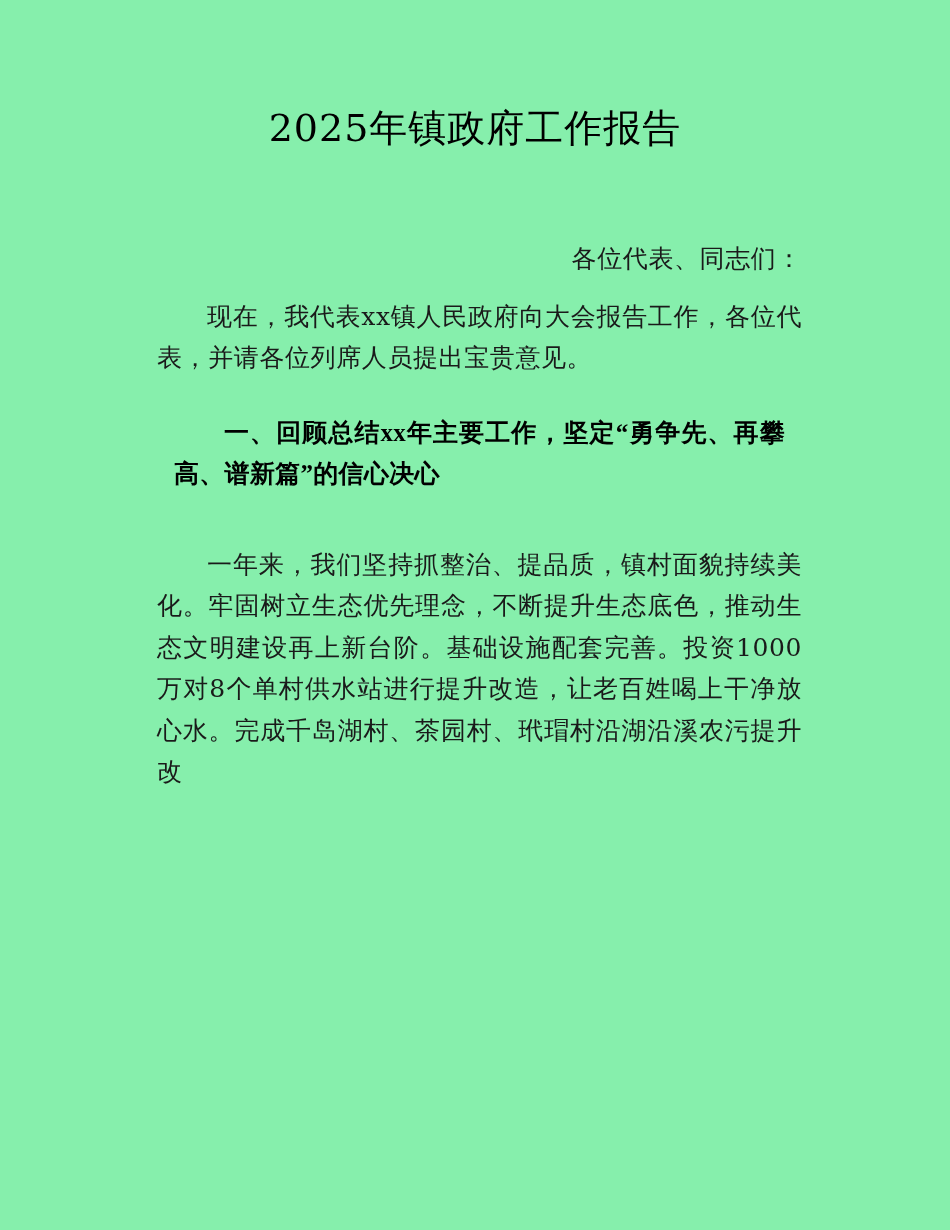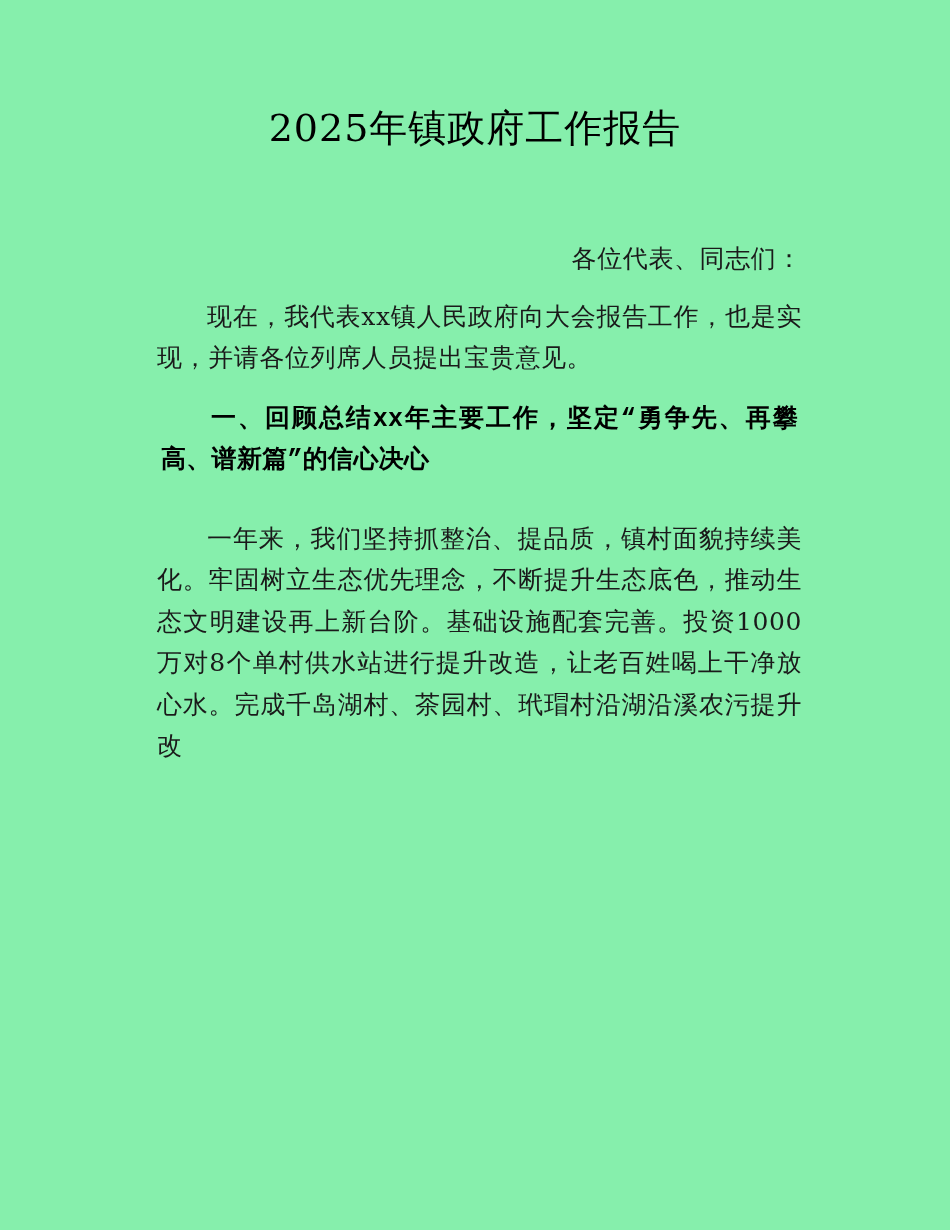--- a/index.html
+++ b/index.html
@@ -59,23 +59,23 @@
     letter-spacing: 0.6px;
     color: #1a1a1a;
     word-break: break-all;
   }
 
   p.para.salutation {
     text-align: right;
   }
 
   h2.section-heading {
-    margin: 4px;
+    margin: 17px;
     padding: 0;
-    font-family: Liberation Mono, monospace;
+    font-family: Liberation Serif, serif;
     font-weight: bold;
     font-size: 25px;
     line-height: 41.5px;
     text-align: justify;
     text-justify: inter-ideograph;
     text-indent: 50px;
     letter-spacing: 0.3px;
     color: #000000;
     word-break: break-all;
   }
@@ -90,21 +90,21 @@
 <div class="page">
 
   <div class="doc-title">2025年镇政府工作报告</div>
 
   <div class="body-block">
 
     <p class="para salutation">各位代表、同志们：</p>
 
     <div class="gap-md"></div>
 
-    <p class="para">现在，我代表xx镇人民政府向大会报告工作，也是实现，并请各位列席人员提出宝贵意见。</p>
+    <p class="para">现在，我代表xx镇人民政府向大会报告工作，各位代表，并请各位列席人员提出宝贵意见。</p>
 
     <div class="gap-md"></div>
 
     <h2 class="section-heading">一、回顾总结xx年主要工作，坚定“勇争先、再攀高、谱新篇”的信心决心</h2>
 
     <div class="gap-lg"></div>
 
 
     <div class="gap-sm"></div>
 

